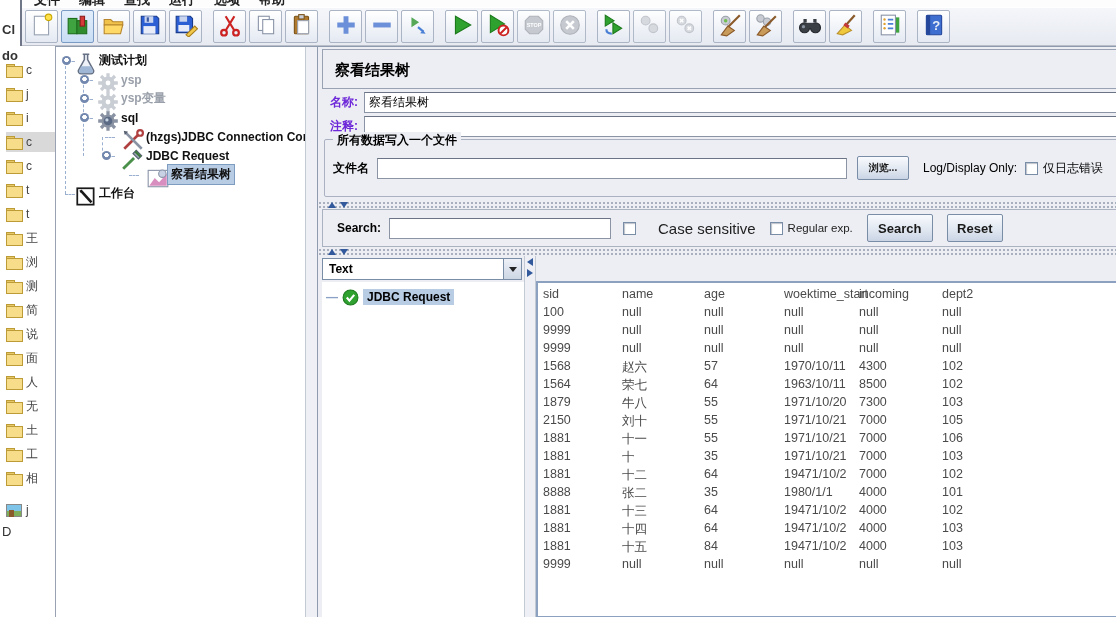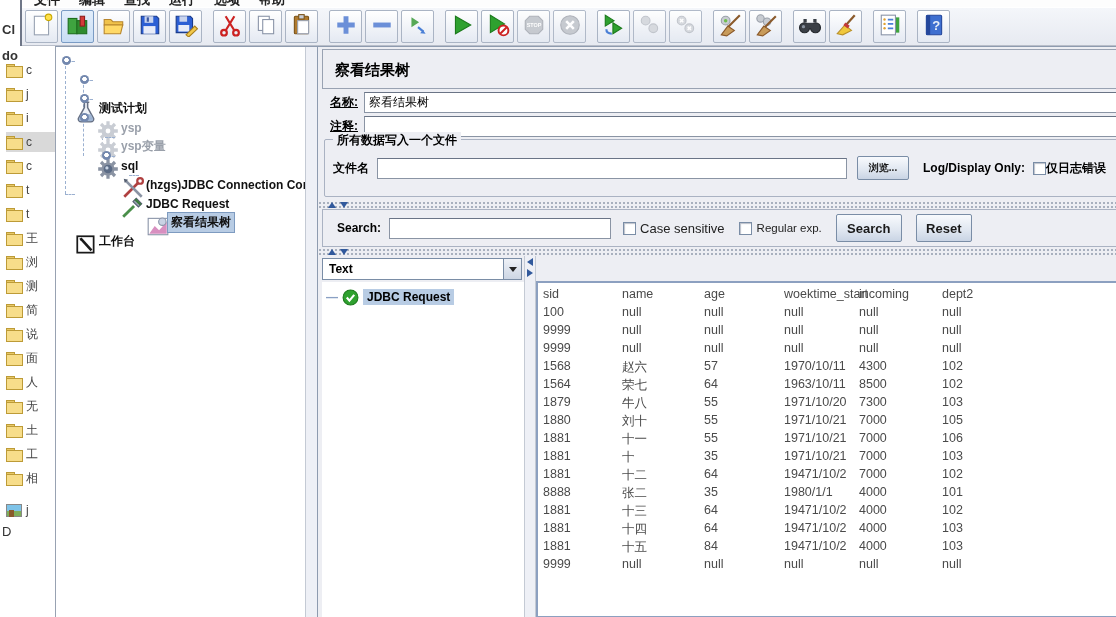--- a/index.html
+++ b/index.html
@@ -34,32 +34,32 @@
   
   .jm-main { position:absolute; left:55px; top:46px; width:1061px; height:571px; background:#edeef3; border-top:1px solid #8e9baf; }
   .tree-panel { position:absolute; left:0; top:0; width:250px; height:571px; background:#fff; border-left:1px solid #98a2b2; overflow:hidden; }
   .dots { background-image:radial-gradient(#a8b0be 0.8px, transparent 0.9px); background-size:4px 4px; }
   .main-vsplit { position:absolute; left:250px; top:0; width:13px; height:571px; background:#eef0f6; border-left:1px solid #c4cad4; border-right:1px solid #8e9baf; }
 
   
   .tree-line { position:absolute; border-left:1px dashed #9bb0d0; width:0; }
   .tree-stub { position:absolute; border-top:1px dashed #9bb0d0; height:0; }
   .tree-handle { position:absolute; width:9px; height:9px; border-radius:50%; background:radial-gradient(circle at 50% 45%, #fff 0 2px, #7388ae 2.5px); }
-  .tree-row { position:absolute; height:19px; display:flex; align-items:center; gap:5px; white-space:nowrap; font-weight:bold; color:#111;margin-top:48px; }
+  .tree-row { position:absolute; height:19px; display:flex; align-items:center; gap:5px; white-space:nowrap; font-weight:bold; color:#111; }
   .tree-row .lbl { padding:1px 3px; }
   .tree-row.disabled .lbl { color:#9aa0aa; }
   .tree-row.selected .lbl { background:#b8cce4; outline:1px solid #7e9bc0; }
   .ticon { width:17px; height:17px; flex:0 0 17px; }
 
   
   .right-panel { position:absolute; left:263px; top:0; width:798px; height:571px; background:#edeef3; overflow:hidden; }
   .rp-borderline { position:absolute; left:4px; top:2px; width:900px; height:40px; border:1px solid #99a2b2; background:#edeef3; }
   .rp-title { position:absolute; left:12px; top:11px; font-size:15px; font-weight:bold; color:#000; }
   .rp-row { position:absolute; left:4px; height:22px; display:flex; align-items:center; }
-  .rp-row .lab { font-weight:bold; color:#000000; padding:0 6px 0 8px; white-space:nowrap;text-decoration:underline; }
+  .rp-row .lab { font-weight:bold; color:#6d28d9; padding:0 6px 0 8px; white-space:nowrap; }
   .metal-input { height:21px; background:#fff; border:1px solid #8a94a4; border-top-color:#6a7486; padding:2px 4px; font-size:12px; color:#000; font-family:inherit; }
   .fieldset { position:absolute; left:6px; top:92px; width:920px; height:58px; border:1px solid #aab2c2; border-radius:2px; }
   .fieldset .legend { position:absolute; left:8px; top:-8px; background:#edeef3; padding:0 4px; font-weight:bold; }
   .metal-btn { background:linear-gradient(180deg,#f8fafd 0%,#dfe6f0 60%,#c9d4e4 100%); border:1px solid #7a8da6; border-radius:2px; font-weight:bold; color:#1a1a1a; display:inline-flex; align-items:center; justify-content:center; font-family:inherit; }
   .cb { width:13px; height:13px; background:#fff; border:1px solid #7a8da6; box-shadow:inset 1px 1px 1px rgba(120,130,150,.5); flex:0 0 13px; }
   .hsplit { position:absolute; left:0; width:900px; height:8px; }
   .hsplit .arrows { position:absolute; left:10px; top:1px; display:flex; gap:4px; }
   .tri-up { width:0; height:0; border-left:4px solid transparent; border-right:4px solid transparent; border-bottom:6px solid #31599c; }
   .tri-dn { width:0; height:0; border-left:4px solid transparent; border-right:4px solid transparent; border-top:6px solid #31599c; }
   .tri-l { width:0; height:0; border-top:4px solid transparent; border-bottom:4px solid transparent; border-right:6px solid #31599c; }
@@ -475,38 +475,38 @@
         <span class="lab">注释:</span>
         <input class="metal-input" style="flex: 1 1 0%;" value="">
       </div>
 
       <div class="fieldset">
         <span class="legend">所有数据写入一个文件</span>
         <div style="position:absolute;left:8px;top:16px;display:flex;align-items:center;width:905px">
           <span style="font-weight:bold;margin-right:8px">文件名</span>
           <input class="metal-input" style="width: 470px;" value="">
           <button class="metal-btn" style="width:52px;height:24px;font-size:10px;margin-left:10px">浏览...</button>
-          <span style="font-weight:bold;margin-left:14px">Log/Display Only:</span>
+          <span style="font-weight:normal;margin-left:14px">Log/Display Only:</span>
           <span class="cb" style="margin-left:8px"></span>
-          <span style="font-weight:bold;">仅日志错误</span>
+          <span style="font-weight:normal;margin-left:5px">仅日志错误</span>
         </div>
       </div>
 
       <div class="hsplit dots" style="top:154px">
         <span class="arrows">
             <i class="tri-up"></i>
             <i class="tri-dn"></i>
           </span>
       </div>
 
       <div class="search-box">
         <span style="font-weight:bold;margin-left:14px">Search:</span>
         <input class="metal-input" style="width: 222px; margin-left: 8px;" value="">
         <span class="cb" style="margin-left:12px"></span>
-        <span style="font-size:13px;margin-left:4px;color:#222">Case sensitive</span>
+        <span style="font-size:15px;margin-left:22px;color:#222">Case sensitive</span>
         <span class="cb" style="margin-left:14px"></span>
         <span style="font-size:11.5px;margin-left:5px;color:#222">Regular exp.</span>
         <button class="metal-btn" style="width:66px;height:28px;font-size:13px;margin-left:14px">Search</button>
         <button class="metal-btn" style="width:56px;height:28px;font-size:13px;margin-left:14px">Reset</button>
       </div>
 
       <div class="hsplit dots" style="top:201px">
         <span class="arrows">
             <i class="tri-up"></i>
             <i class="tri-dn"></i>
@@ -593,21 +593,21 @@
                 </div>
                 <div class="resp-row">
                   <span class="c0">1879</span>
                   <span class="c1">牛八</span>
                   <span class="c2">55</span>
                   <span class="c3">1971/10/20</span>
                   <span class="c4">7300</span>
                   <span class="c5">103</span>
                 </div>
                 <div class="resp-row">
-                  <span class="c0">1880</span>
+                  <span class="c0">2150</span>
                   <span class="c1">刘十</span>
                   <span class="c2">55</span>
                   <span class="c3">1971/10/21</span>
                   <span class="c4">7000</span>
                   <span class="c5">105</span>
                 </div>
                 <div class="resp-row">
                   <span class="c0">1881</span>
                   <span class="c1">十一</span>
                   <span class="c2">55</span>

